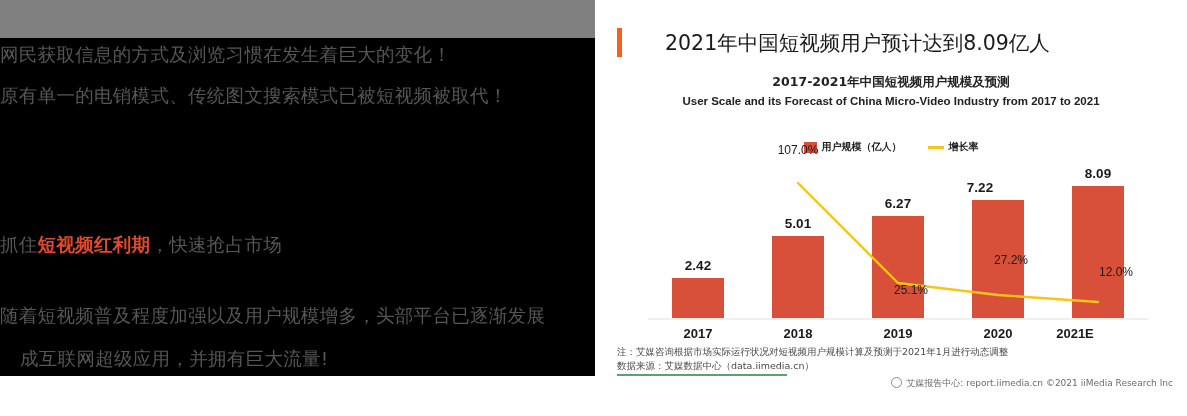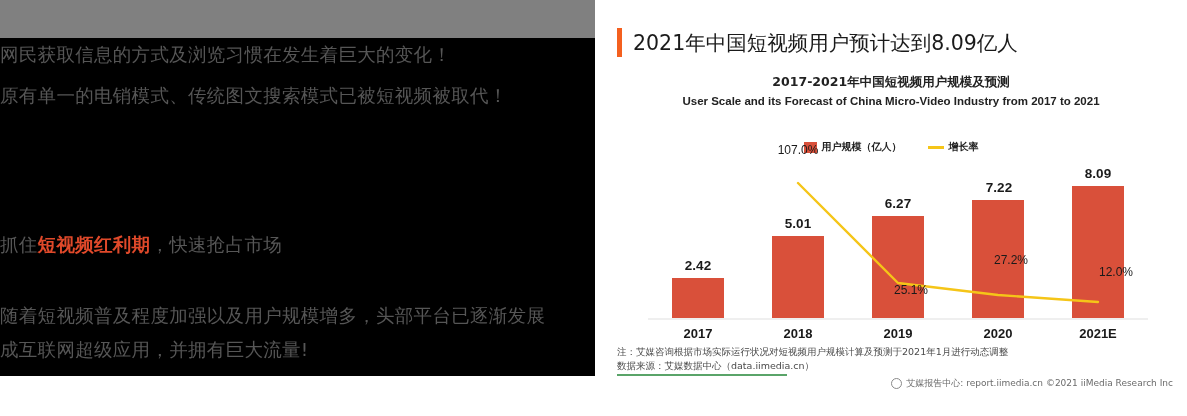--- a/index.html
+++ b/index.html
@@ -25,21 +25,21 @@
     font-family:"DejaVu Sans","Liberation Sans",sans-serif;
   }
   .ltxt .hl{color:#E0492A;font-weight:bold;}
 
   
   #right-panel{
     position:absolute;left:595px;top:0;width:592px;height:416px;
     background:#ffffff;
   }
   #title-row{
-    position:absolute;left:22px;top:28px;display:flex;align-items:center;
+    position:absolute;left:22px;top:28px;display:flex;align-items:center;gap:32px;
   }
   #title-accent{
     width:5px;height:29px;background:#F4601F;margin-right:11px;
   }
   #chart-title{
     font-size:20.5px;color:#1a1a1a;white-space:nowrap;
     font-family:"DejaVu Sans","Liberation Sans",sans-serif;
   }
   #subtitle-cn{
     position:absolute;left:0;top:74px;width:592px;text-align:center;
@@ -92,40 +92,40 @@
     position:absolute;left:22px;font-size:9.5px;color:#4a4a4a;white-space:nowrap;
     font-family:"DejaVu Sans","Liberation Sans",sans-serif;
   }
   #foot1{top:346px;}
   #foot2{top:360px;}
   #green-rule{
     position:absolute;left:22px;top:374px;width:170px;height:1.5px;background:#5aa469;
   }
   #credit{
     position:absolute;right:14px;top:377px;font-size:9px;color:#6b6b6b;
-    white-space:nowrap;display:flex;align-items:center;gap:4px;
+    white-space:nowrap;display:flex;gap:4px;
     font-family:"DejaVu Sans","Liberation Sans",sans-serif;
   }
   #credit-mark{
     width:9px;height:9px;border:1px solid #8a8a8a;border-radius:50%;
     display:inline-block;
   }
 </style>
 </head>
 <body>
 
 <div id="page">
 
   <div id="left-panel">
     <div id="left-blackboard">
       <div class="ltxt" id="l1" style="top:4px;"><span>网民获取信息的方式及浏览习惯在发生着巨大的变化！</span></div>
       <div class="ltxt" id="l2" style="top:45px;"><span>原有单一的电销模式、传统图文搜索模式已被短视频被取代！</span></div>
       <div class="ltxt" id="l5" style="top:194px;"><span>抓住</span><span class="hl">短视频红利期</span><span>，快速抢占市场</span></div>
       <div class="ltxt" id="l6" style="top:265px;"><span>随着短视频普及程度加强以及用户规模增多，头部平台已逐渐发展</span></div>
-      <div class="ltxt" id="l7" style="top:299px;"><span>成互联网超级应用，并拥有巨大流量!</span></div>
+      <div class="ltxt" id="l7" style="top:308px;padding-left:20px;"><span>成互联网超级应用，并拥有巨大流量!</span></div>
     </div>
   </div>
 
   <div id="right-panel">
 
     <div id="title-row">
       <div id="title-accent"></div>
       <div id="chart-title">2021年中国短视频用户预计达到8.09亿人</div>
     </div>
 
@@ -155,35 +155,35 @@
         </div>
 
       <svg id="line-svg" viewBox="0 0 500 155" preserveAspectRatio="none">
         <polyline id="growth-poly" fill="none" stroke="#F5C518" stroke-width="2.4" stroke-linejoin="round" stroke-linecap="round" points="150,18 250,118 350,130 450,137"></polyline>
       </svg>
 
       <div id="labels-layer">
           <div class="bar-label" style="left: 15px; top: 93.4733px;">2.42</div>
           <div class="bar-label" style="left: 115px; top: 51.17px;">5.01</div>
           <div class="bar-label" style="left: 215px; top: 30.59px;">6.27</div>
-          <div class="bar-label" style="left: 316px; top: 15.0733px;">7.22</div>
+          <div class="bar-label" style="left: 297px; top: 15.0733px;">7.22</div>
           <div class="bar-label" style="left: 415px; top: 0.863333px;">8.09</div>
           <div class="pct-label" style="left: 120px; top: -22px;">107.0%</div>
           <div class="pct-label" style="left: 233px; top: 118px;">25.1%</div>
           <div class="pct-label" style="left: 333px; top: 88px;">27.2%</div>
           <div class="pct-label" style="left: 438px; top: 100px;">12.0%</div>
         </div>
     </div>
 
     <div id="xticks-layer">
         <div class="xtick" style="left: 63px;">2017</div>
         <div class="xtick" style="left: 163px;">2018</div>
         <div class="xtick" style="left: 263px;">2019</div>
         <div class="xtick" style="left: 363px;">2020</div>
-        <div class="xtick" style="left: 463px;">2021E</div>
+        <div class="xtick" style="left: 440px;">2021E</div>
       </div>
 
     <div class="footnote" id="foot1">注：艾媒咨询根据市场实际运行状况对短视频用户规模计算及预测于2021年1月进行动态调整</div>
     <div class="footnote" id="foot2">数据来源：艾媒数据中心（data.iimedia.cn）</div>
     <div id="green-rule"></div>
 
     <div id="credit">
       <span id="credit-mark"></span>
       <span>艾媒报告中心: report.iimedia.cn  ©2021  iiMedia Research Inc</span>
     </div>

